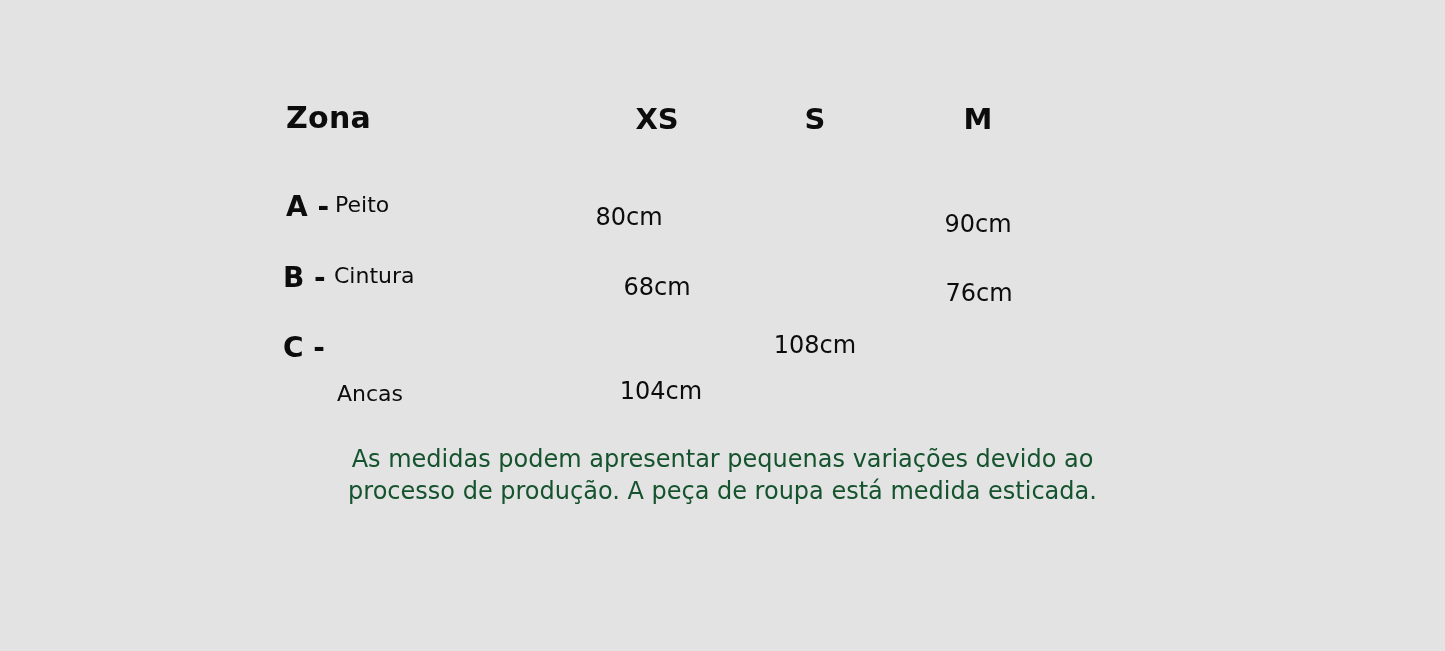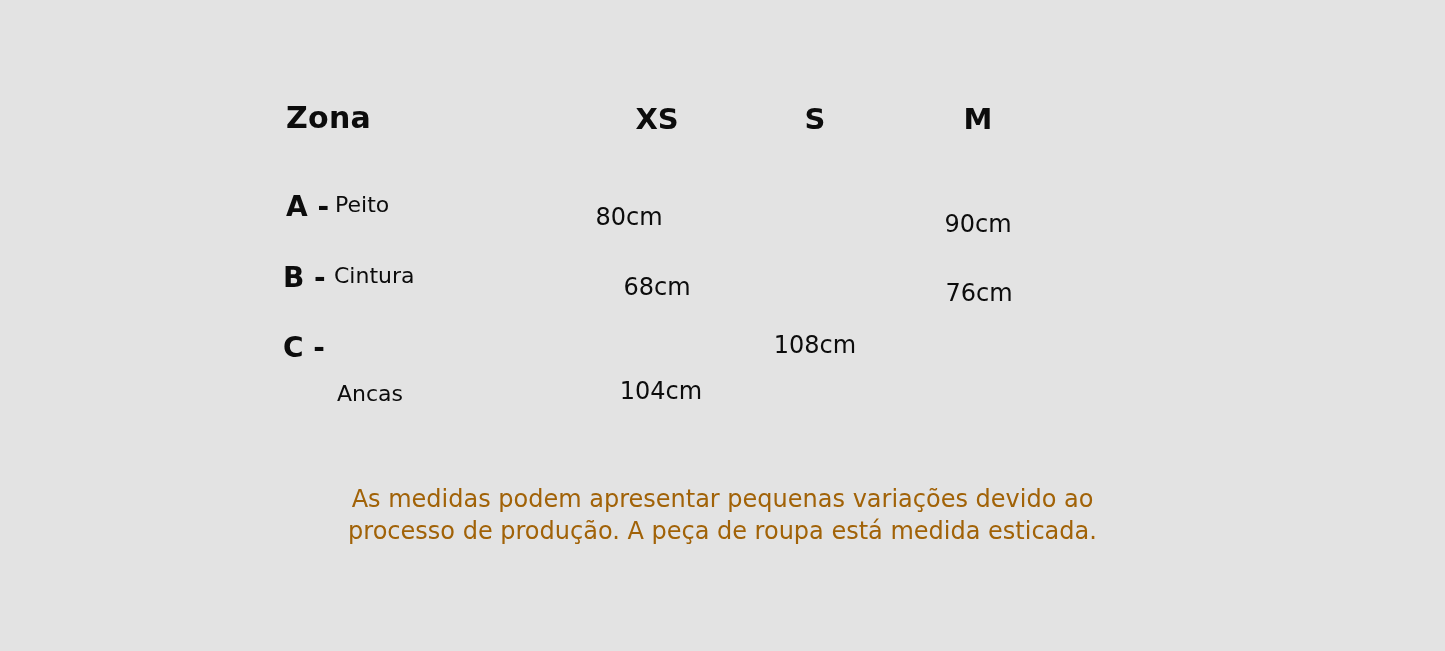--- a/index.html
+++ b/index.html
@@ -109,22 +109,21 @@
 
   
   .footnote {
     position: absolute;
     left: 320px;
     top: 444px;
     width: 805px;
     text-align: center;
     font-size: 24px;
     line-height: 1.32;
-    color: #a16207;
-    margin-top: 40px;
+    color: #14532d;
   }
 </style>
 </head>
 <body>
 
 <div class="size-chart">
 
   <div class="header-row">
     <span class="header-zone">Zona</span>
     <span class="header-size c0">XS</span>

